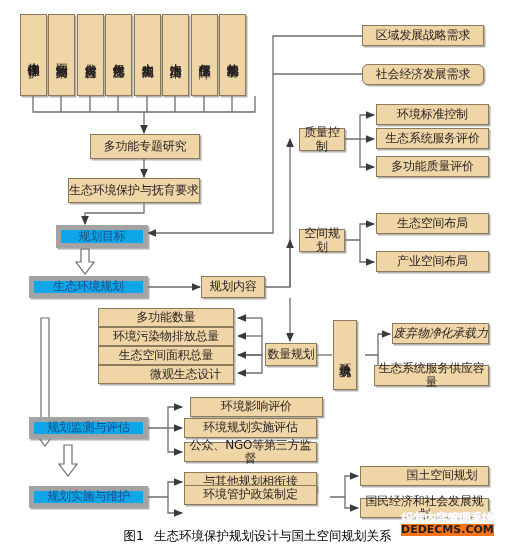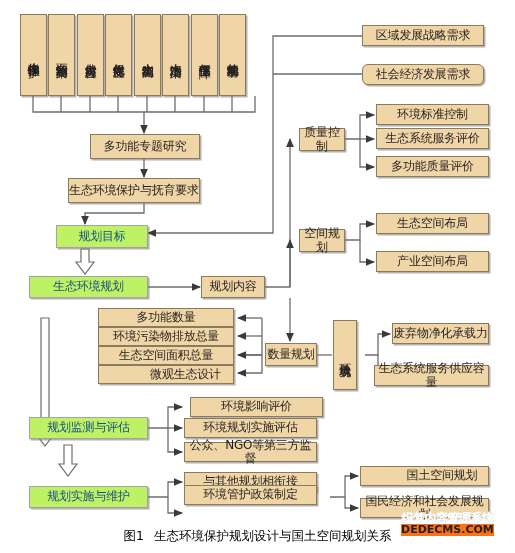--- a/index.html
+++ b/index.html
@@ -5,21 +5,21 @@
   html,body{margin:0;padding:0;background:#ffffff;}
   body{width:515px;height:553px;position:relative;overflow:hidden;
        font-family:"DejaVu Sans","Liberation Sans",sans-serif;}
   #stage{position:absolute;left:0;top:0;width:515px;height:553px;}
   svg.wires{position:absolute;left:0;top:0;width:515px;height:553px;pointer-events:none;}
 
   .box{position:absolute;box-sizing:border-box;border:1px solid #8a7b5e;
        background:#f0d6a6;color:#231f20;display:flex;align-items:center;
        justify-content:center;text-align:center;font-size:12px;line-height:1.12;
        letter-spacing:-0.2px;z-index:3;}
-  .box.blue{background:#bef264;border:1px solid #a3a3a3;color:#1b4f86;}
+  .box.blue{background:#0ea5e9;border:5px solid #a3a3a3;color:#1b4f86;}
   .box.vert{writing-mode:vertical-rl;text-orientation:upright;
             letter-spacing:0.5px;line-height:1.05;padding:3px 0;}
   .shadow{box-shadow:1.5px 1.5px 0 rgba(120,115,105,.55);}
 
   .caption{position:absolute;left:0;top:528px;width:515px;text-align:center;
            font-size:12.5px;color:#000;z-index:5;}
   .caption .num{margin-right:10px;}
 
   .wm{position:absolute;left:401px;top:512px;z-index:9;text-align:center;
       font-family:"DejaVu Sans","Liberation Sans",sans-serif;}
@@ -132,21 +132,21 @@
   <div class="box shadow" style="left:376px;top:251px;width:113px;height:21px;">产业空间布局</div>
 
   <div class="box shadow" style="left:265px;top:343px;width:52px;height:23px;">数量规划</div>
 
   <div class="box shadow" style="left:98px;top:308px;width:136px;height:19px;">多功能数量</div>
   <div class="box shadow" style="left:98px;top:327px;width:136px;height:19px;">环境污染物排放总量</div>
   <div class="box shadow" style="left:98px;top:346px;width:136px;height:19px;">生态空间面积总量</div>
   <div class="box shadow" style="left:98px;top:365px;width:136px;height:19px;padding-left:39px;">微观生态设计</div>
 
   <div class="box vert shadow" style="left:333px;top:320px;width:24px;height:70px;">环境承载力</div>
-  <div class="box shadow" style="left:392px;top:323px;width:97px;height:21px;">废弃物净化承载力</div>
+  <div class="box shadow" style="left:392px;top:323px;width:97px;height:21px;font-style:italic;">废弃物净化承载力</div>
   <div class="box shadow" style="left:374px;top:365px;width:115px;height:21px;">生态系统服务供应容量</div>
 
   <div class="box shadow" style="left:184px;top:397px;width:133px;height:20px;margin-left:6px;">环境影响评价</div>
   <div class="box shadow" style="left:184px;top:418px;width:133px;height:20px;">环境规划实施评估</div>
   <div class="box shadow" style="left:184px;top:442px;width:133px;height:20px;">公众、NGO等第三方监督</div>
 
   <div class="box shadow" style="left:184px;top:472px;width:133px;height:20px;">与其他规划相衔接</div>
   <div class="box shadow" style="left:184px;top:485px;width:133px;height:20px;">环境管护政策制定</div>
 
   <div class="box shadow" style="left:360px;top:466px;width:129px;height:20px;padding-left:35px;">国土空间规划</div>

